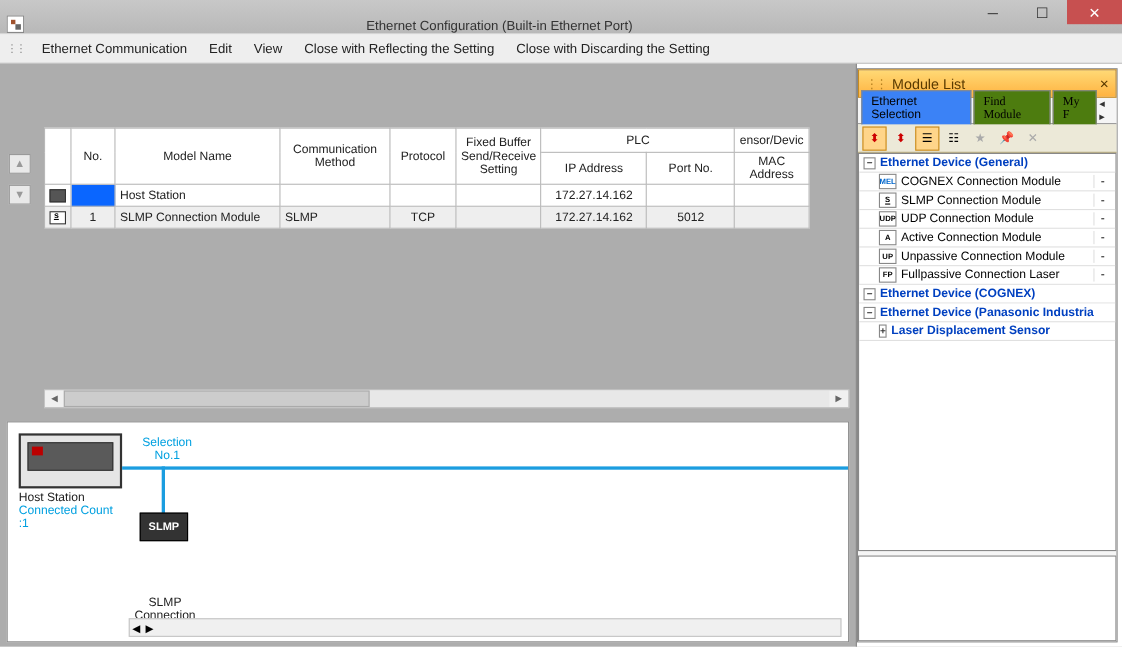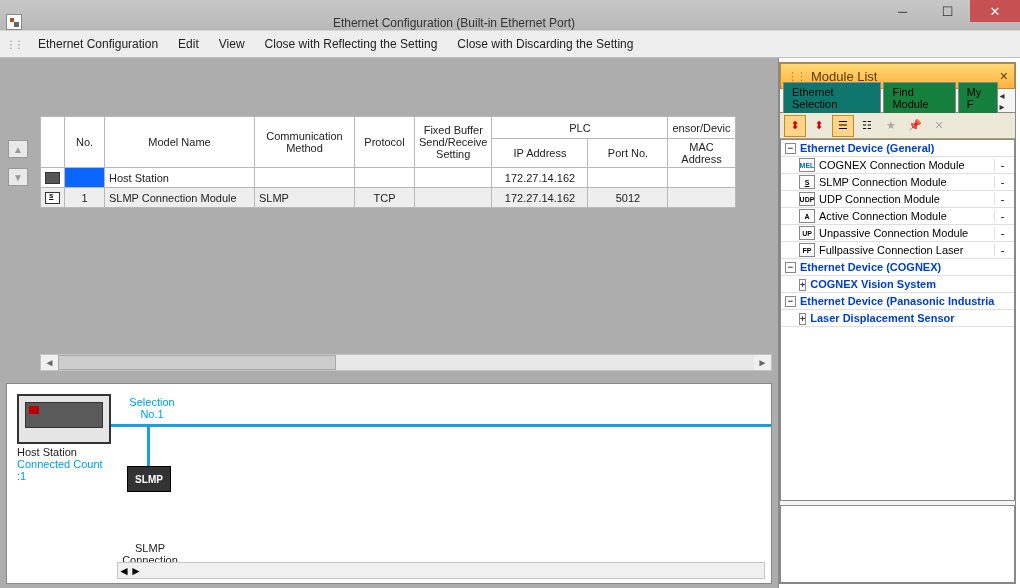--- a/index.html
+++ b/index.html
@@ -55,22 +55,22 @@
 .slmpbox { position: absolute; left: 120px; top: 82px; width: 44px; height: 26px; background: #333; color: #fff; font-weight: bold; font-size: 10px; display: flex; align-items: center; justify-content: center; border: 1px solid #000; }
 .slmplbl { position: absolute; left: 108px; top: 158px; width: 70px; text-align: center; font-size: 11px; color: #222; }
 .diag-hscroll { position: absolute; left: 110px; bottom: 4px; right: 6px; height: 17px; background: #f0f0f0; border: 1px solid #c4c4c4; display: flex; align-items: center; }
 
 .rightpane { width: 237px; background: #f5f5f5; border: 1px solid #888; display: flex; flex-direction: column; margin: 4px 4px 4px 0; }
 .modulelist-hdr { height: 26px; background: linear-gradient(to bottom, #ffd975, #ffb240); border: 1px solid #c68a1f; display: flex; align-items: center; padding: 0 6px; color: #5a3a00; font-size: 13px; }
 .modulelist-hdr .grip2 { color: #b37f1f; margin-right: 6px; font-size: 11px; letter-spacing: -2px; }
 .modulelist-hdr .x { margin-left: auto; font-family: sans-serif; font-size: 14px; color: #5a3a00; }
 
 .tabs { height: 24px; display: flex; align-items: flex-end; padding-left: 3px; background: #f5f5f5; border-bottom: 1px solid #888; font-size: 11px; }
-.tab { padding: 3px 8px; border: 1px solid #888; border-bottom: none; background: #0f766e; margin-right: 2px; position: relative; top: 1px; }
-.tab.inactive { background: #15803d; }
+.tab { padding: 3px 8px; border: 1px solid #888; border-bottom: none; background: #3b82f6; margin-right: 2px; position: relative; top: 1px; }
+.tab.inactive { background: #4d7c0f; font-family: Liberation Serif, serif; }
 .tab-arrows { margin-left: auto; margin-right: 4px; font-size: 10px; color: #333; }
 
 .toolbar { height: 26px; background: #ece9d8; border-bottom: 1px solid #b0a070; display: flex; align-items: center; padding-left: 4px; gap: 2px; }
 .tbtn { width: 22px; height: 22px; border: 1px solid transparent; display: flex; align-items: center; justify-content: center; font-size: 11px; }
 .tbtn.pressed { background: #ffd58a; border: 1px solid #c68a1f; }
 .tbtn.grey { color: #aaa; }
 
 .tree { flex: 1; background: #fff; border: 1px solid #888; margin: 0; overflow: auto; font-size: 11px; }
 .tree-grp { color: #0040c0; font-weight: bold; padding: 2px 2px 2px 4px; border-bottom: 1px solid #e0e0e0; display: flex; align-items: center; background: #fff; }
 .tree-sub { color: #0040c0; font-weight: bold; padding: 2px 4px 2px 18px; border-bottom: 1px solid #e0e0e0; }
@@ -89,21 +89,21 @@
   <div class="titlebar-text">Ethernet Configuration (Built-in Ethernet Port)</div>
   <div class="winbtns">
     <div class="winbtn">─</div>
     <div class="winbtn">☐</div>
     <div class="winbtn close">✕</div>
   </div>
 </div>
 
 <div class="menubar">
   <span class="grip">⋮⋮</span>
-  <span class="menuitem">Ethernet Configuration</span>
+  <span class="menuitem">Ethernet Communication</span>
   <span class="menuitem">Edit</span>
   <span class="menuitem">View</span>
   <span class="menuitem">Close with Reflecting the Setting</span>
   <span class="menuitem">Close with Discarding the Setting</span>
 </div>
 
 <div class="content">
   <div class="leftpane">
     <div class="navbtns">
       <div class="navbtn">▲</div>
@@ -248,21 +248,20 @@
         </div>
       <div class="tree-item">
           <span class="ticon">FP</span>
           <span>Fullpassive Connection Laser</span>
           <span class="dash">-</span>
         </div>
       <div class="tree-grp">
           <span class="expander">−</span>
           <span>Ethernet Device (COGNEX)</span>
         </div>
-      <div class="tree-sub"><span class="expander" style="margin-right:4px">+</span><span>COGNEX Vision System</span></div>
       <div class="tree-grp">
           <span class="expander">−</span>
           <span>Ethernet Device (Panasonic Industria</span>
         </div>
       <div class="tree-sub"><span class="expander" style="margin-right:4px">+</span><span>Laser Displacement Sensor</span></div>
     </div>
     <div class="bottom-pane"></div>
   </div>
 </div>
 

